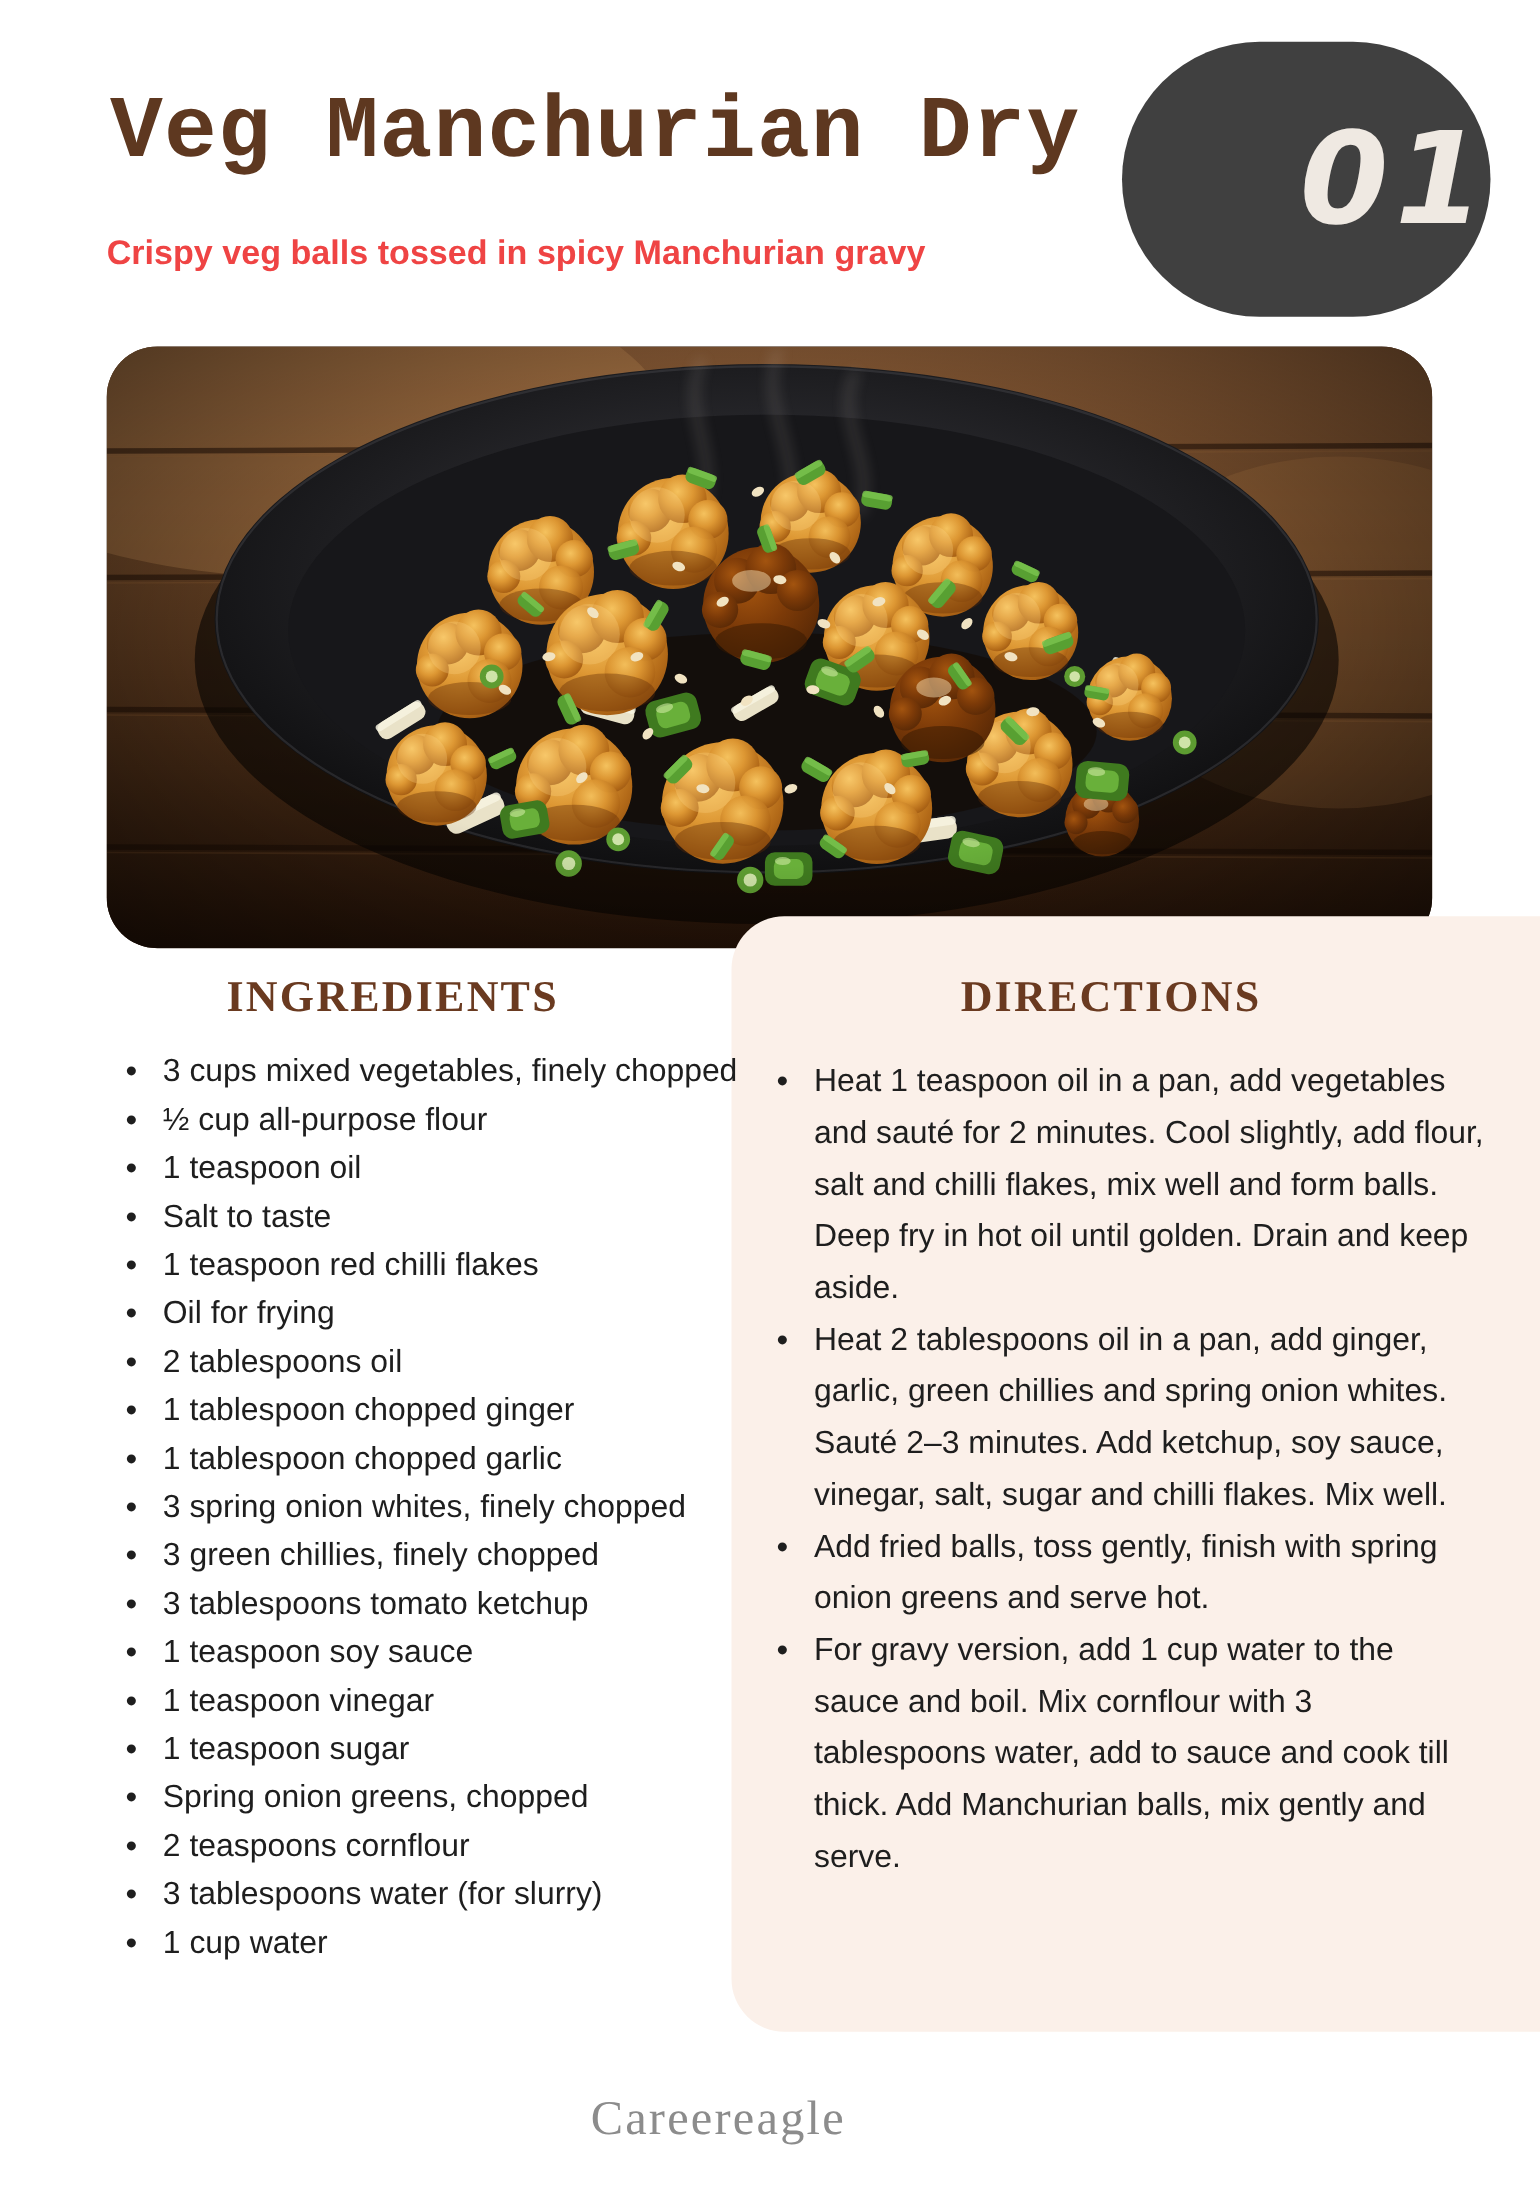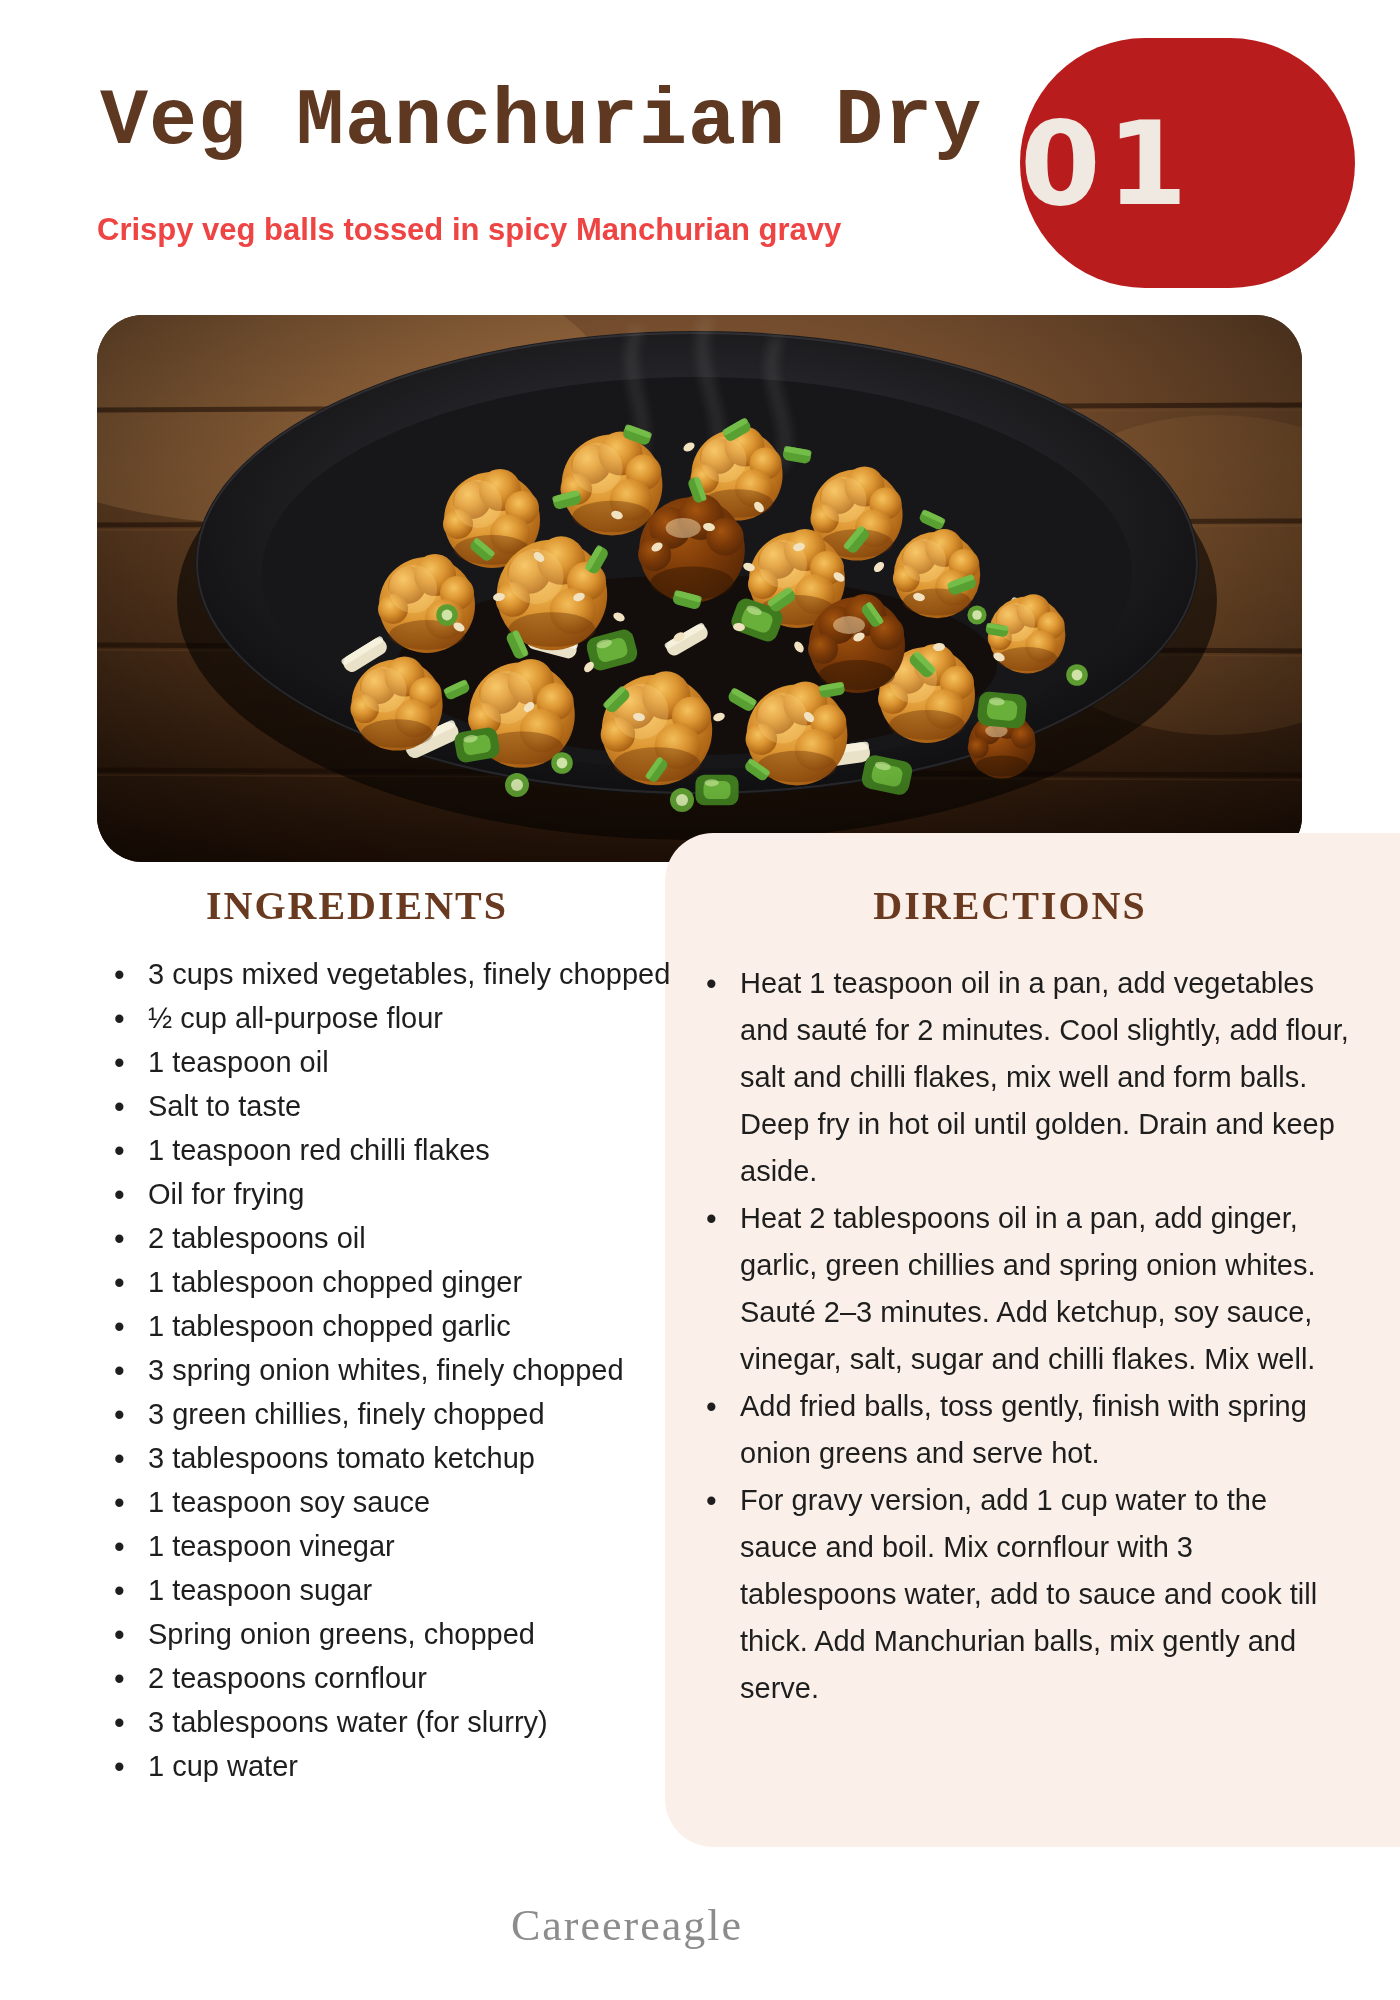--- a/index.html
+++ b/index.html
@@ -14,22 +14,22 @@
     left:100px;top:78px;width:950px;
     font-family:Liberation Mono, monospace;font-weight:700;
     font-size:80px;line-height:1.1;color:#5e3820;letter-spacing:1px;
   }
   .subtitle{
     left:97px;top:212px;width:860px;
     font-weight:700;font-size:31px;color:#ef4444;letter-spacing:0px;
   }
   .badge{
     left:1020px;top:38px;width:335px;height:250px;
-    background:#b91c1c;border-radius:125px;
-    display:flex;align-items:center;justify-content:flex-start;
+    background:#404040;border-radius:125px;
+    display:flex;align-items:center;justify-content:flex-end;font-style:italic;
   }
   .badge-num{
     font-family:"DejaVu Sans",sans-serif;font-weight:700;
     font-size:116px;color:#efe9e2;letter-spacing:6px;
   }
 
   
   .photo{
     left:97px;top:315px;width:1205px;height:547px;
     border-radius:46px;overflow:hidden;background:#2c180c;
@@ -64,21 +64,21 @@
   .ing-list li{text-align:justify;text-justify:inter-word;}
   .dir-list{
     left:692px;top:960px;width:612px;padding-left:48px;
     font-size:29px;line-height:47px;
   }
 
   
   .footer{
     left:0;top:1900px;width:1254px;text-align:center;
     font-family:"Liberation Serif",serif;font-size:44px;
-    color:#8c8c8c;letter-spacing:2px;
+    color:#8c8c8c;letter-spacing:2px;padding-left:26px;
   }
 </style>
 </head>
 <body>
 
 <div class="abs title">Veg Manchurian Dry</div>
 
 <div class="abs badge">
   <span class="badge-num">01</span>
 </div>

